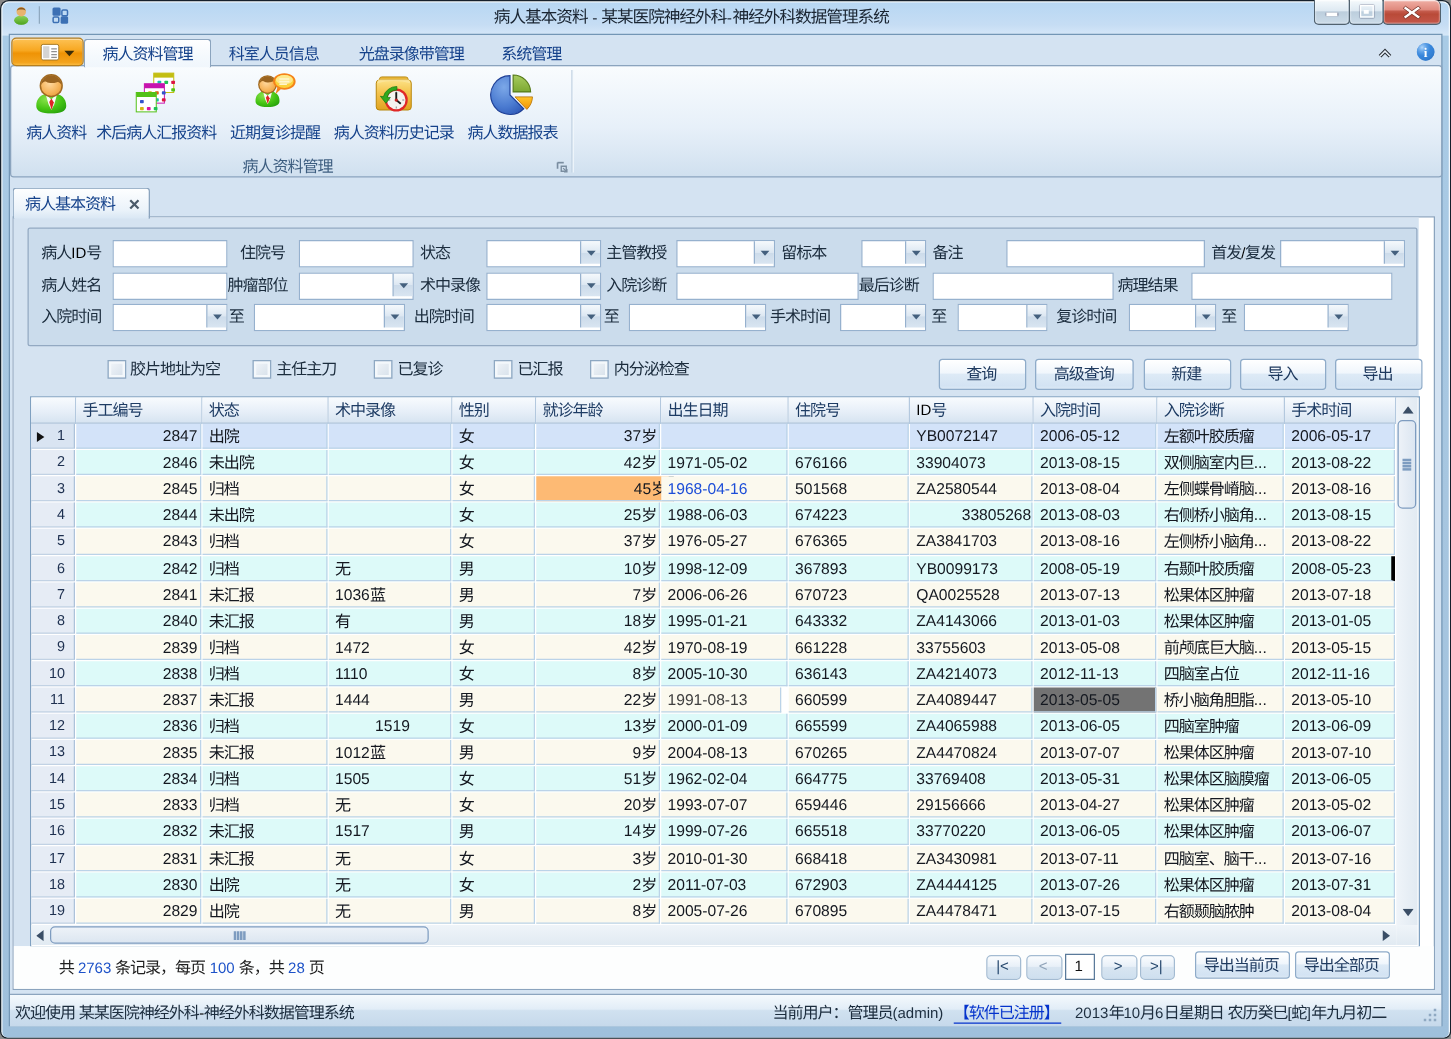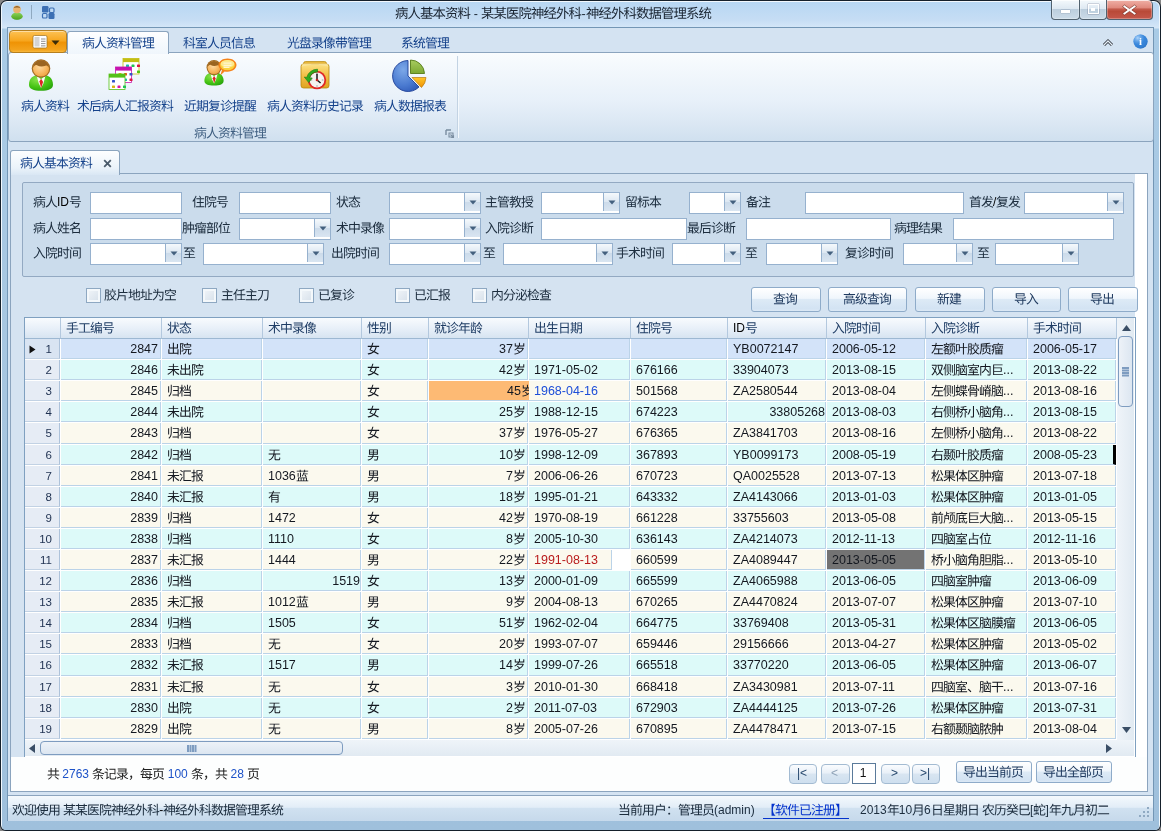--- a/index.html
+++ b/index.html
@@ -943,21 +943,21 @@
           <use href="#u25" x="100"></use>
           <use href="#u157" x="200"></use>
         </svg></div>
       <div style="left:238px;top:0;width:98px;height:20px;background:#DDFAF9;border-right:1px solid #BBD3E8;border-bottom:1px solid #BBD3E8;font-size:12.5px;color:#141820;line-height:20px;text-align:left;padding-left:5px;box-sizing:border-box;white-space:nowrap;overflow:hidden"></div>
       <div style="left:337px;top:0;width:66px;height:20px;background:#DDFAF9;border-right:1px solid #BBD3E8;border-bottom:1px solid #BBD3E8;font-size:12.5px;color:#141820;line-height:20px;text-align:left;padding-left:5px;box-sizing:border-box;white-space:nowrap;overflow:hidden"><svg class="k" width="12" height="12" style="vertical-align:-1.56px" viewBox="0 -88 100 100" fill="#141820">
           <use href="#u52" x="0"></use>
         </svg></div>
       <div style="left:404px;top:0;width:99px;height:20px;background:#DDFAF9;border-right:1px solid #BBD3E8;border-bottom:1px solid #BBD3E8;font-size:12.5px;color:#141820;line-height:20px;text-align:right;padding-right:2px;box-sizing:border-box;white-space:nowrap;overflow:hidden">25<svg class="k" width="12" height="12" style="vertical-align:-1.56px" viewBox="0 -88 100 100" fill="#141820">
           <use href="#u58" x="0"></use>
         </svg></div>
-      <div style="left:504px;top:0;width:101px;height:20px;background:#DDFAF9;border-right:1px solid #BBD3E8;border-bottom:1px solid #BBD3E8;font-size:12.5px;color:#141820;line-height:20px;text-align:left;padding-left:5px;box-sizing:border-box;white-space:nowrap;overflow:hidden">1988-12-15</div>
+      <div style="left:504px;top:0;width:101px;height:20px;background:#DDFAF9;border-right:1px solid #BBD3E8;border-bottom:1px solid #BBD3E8;font-size:12.5px;color:#141820;line-height:20px;text-align:left;padding-left:5px;box-sizing:border-box;white-space:nowrap;overflow:hidden">1988-06-03</div>
       <div style="left:606px;top:0;width:96px;height:20px;background:#DDFAF9;border-right:1px solid #BBD3E8;border-bottom:1px solid #BBD3E8;font-size:12.5px;color:#141820;line-height:20px;text-align:left;padding-left:5px;box-sizing:border-box;white-space:nowrap;overflow:hidden">674223</div>
       <div style="left:703px;top:0;width:98px;height:20px;background:#DDFAF9;border-right:1px solid #BBD3E8;border-bottom:1px solid #BBD3E8;font-size:12.5px;color:#141820;line-height:20px;text-align:right;padding-left:5px;box-sizing:border-box;white-space:nowrap;overflow:hidden">33805268</div>
       <div style="left:802px;top:0;width:98px;height:20px;background:#DDFAF9;border-right:1px solid #BBD3E8;border-bottom:1px solid #BBD3E8;font-size:12.5px;color:#141820;line-height:20px;text-align:left;padding-left:5px;box-sizing:border-box;white-space:nowrap;overflow:hidden">2013-08-03</div>
       <div style="left:901px;top:0;width:101px;height:20px;background:#DDFAF9;border-right:1px solid #BBD3E8;border-bottom:1px solid #BBD3E8;font-size:12.5px;color:#141820;line-height:20px;text-align:left;padding-left:5px;box-sizing:border-box;white-space:nowrap;overflow:hidden"><svg class="k" width="72" height="12" style="vertical-align:-1.56px" viewBox="0 -88 600 100" fill="#141820">
           <use href="#u38" x="0"></use>
           <use href="#u15" x="100"></use>
           <use href="#u105" x="200"></use>
           <use href="#u56" x="300"></use>
           <use href="#u137" x="400"></use>
           <use href="#u145" x="500"></use>
@@ -1147,42 +1147,42 @@
           <use href="#u109" x="100"></use>
           <use href="#u78" x="200"></use>
         </svg></div>
       <div style="left:238px;top:0;width:98px;height:20px;background:#FBF9EE;border-right:1px solid #BBD3E8;border-bottom:1px solid #BBD3E8;font-size:12.5px;color:#141820;line-height:20px;text-align:left;padding-left:5px;box-sizing:border-box;white-space:nowrap;overflow:hidden">1444</div>
       <div style="left:337px;top:0;width:66px;height:20px;background:#FBF9EE;border-right:1px solid #BBD3E8;border-bottom:1px solid #BBD3E8;font-size:12.5px;color:#141820;line-height:20px;text-align:left;padding-left:5px;box-sizing:border-box;white-space:nowrap;overflow:hidden"><svg class="k" width="12" height="12" style="vertical-align:-1.56px" viewBox="0 -88 100 100" fill="#141820">
           <use href="#u117" x="0"></use>
         </svg></div>
       <div style="left:404px;top:0;width:99px;height:20px;background:#FBF9EE;border-right:1px solid #BBD3E8;border-bottom:1px solid #BBD3E8;font-size:12.5px;color:#141820;line-height:20px;text-align:right;padding-right:2px;box-sizing:border-box;white-space:nowrap;overflow:hidden">22<svg class="k" width="12" height="12" style="vertical-align:-1.56px" viewBox="0 -88 100 100" fill="#141820">
           <use href="#u58" x="0"></use>
         </svg></div>
-      <div style="left:504px;top:0;width:83px;height:20px;background:#FBF9EE;border-right:1px solid #BBD3E8;border-bottom:1px solid #BBD3E8;font-size:12.5px;color:#b91c1c;line-height:20px;text-align:left;padding-left:5px;box-sizing:border-box;white-space:nowrap;overflow:hidden">1991-08-13</div>
+      <div style="left:504px;top:0;width:96px;height:20px;background:#FBF9EE;border-right:1px solid #BBD3E8;border-bottom:1px solid #BBD3E8;font-size:12.5px;color:#404040;line-height:20px;text-align:left;padding-left:5px;box-sizing:border-box;white-space:nowrap;overflow:hidden">1991-08-13</div>
       <div style="left:606px;top:0;width:96px;height:20px;background:#FBF9EE;border-right:1px solid #BBD3E8;border-bottom:1px solid #BBD3E8;font-size:12.5px;color:#141820;line-height:20px;text-align:left;padding-left:5px;box-sizing:border-box;white-space:nowrap;overflow:hidden">660599</div>
       <div style="left:703px;top:0;width:98px;height:20px;background:#FBF9EE;border-right:1px solid #BBD3E8;border-bottom:1px solid #BBD3E8;font-size:12.5px;color:#141820;line-height:20px;text-align:left;padding-left:5px;box-sizing:border-box;white-space:nowrap;overflow:hidden">ZA4089447</div>
       <div style="left:802px;top:0;width:98px;height:20px;background:#737373;border-right:1px solid #BBD3E8;border-bottom:1px solid #BBD3E8;font-size:12.5px;color:#141820;line-height:20px;text-align:left;padding-left:5px;box-sizing:border-box;white-space:nowrap;overflow:hidden">2013-05-05</div>
       <div style="left:901px;top:0;width:101px;height:20px;background:#FBF9EE;border-right:1px solid #BBD3E8;border-bottom:1px solid #BBD3E8;font-size:12.5px;color:#141820;line-height:20px;text-align:left;padding-left:5px;box-sizing:border-box;white-space:nowrap;overflow:hidden"><svg class="k" width="72" height="12" style="vertical-align:-1.56px" viewBox="0 -88 600 100" fill="#141820">
           <use href="#u105" x="0"></use>
           <use href="#u56" x="100"></use>
           <use href="#u137" x="200"></use>
           <use href="#u145" x="300"></use>
           <use href="#u134" x="400"></use>
           <use href="#u136" x="500"></use>
         </svg>...</div>
       <div style="left:1003px;top:0;width:88px;height:20px;background:#FBF9EE;border-right:1px solid #BBD3E8;border-bottom:1px solid #BBD3E8;font-size:12.5px;color:#141820;line-height:20px;text-align:left;padding-left:5px;box-sizing:border-box;white-space:nowrap;overflow:hidden">2013-05-10</div>
     </div>
     <div style="left:0;top:232px;width:1095px;height:21px">
       <div style="left:0;top:0;width:35px;height:20px;background:#E6ECF5;border-right:1px solid #ADC2DA;border-bottom:1px solid #C2D2E4;font-size:11.5px;color:#1E3050;line-height:20px;padding-right:7px;box-sizing:border-box;text-align:right">12</div>
       <div style="left:36px;top:0;width:100px;height:20px;background:#DDFAF9;border-right:1px solid #BBD3E8;border-bottom:1px solid #BBD3E8;font-size:12.5px;color:#141820;line-height:20px;text-align:right;padding-right:2px;box-sizing:border-box;white-space:nowrap;overflow:hidden">2836</div>
       <div style="left:137px;top:0;width:100px;height:20px;background:#DDFAF9;border-right:1px solid #BBD3E8;border-bottom:1px solid #BBD3E8;font-size:12.5px;color:#141820;line-height:20px;text-align:left;padding-left:5px;box-sizing:border-box;white-space:nowrap;overflow:hidden"><svg class="k" width="24" height="12" style="vertical-align:-1.56px" viewBox="0 -88 200 100" fill="#141820">
           <use href="#u70" x="0"></use>
           <use href="#u104" x="100"></use>
         </svg></div>
-      <div style="left:238px;top:0;width:98px;height:20px;background:#DDFAF9;border-right:1px solid #BBD3E8;border-bottom:1px solid #BBD3E8;font-size:12.5px;color:#141820;line-height:20px;text-align:right;padding-left:5px;box-sizing:border-box;white-space:nowrap;overflow:hidden">1519</div>
+      <div style="left:238px;top:0;width:98px;height:20px;background:#DDFAF9;border-right:1px solid #BBD3E8;border-bottom:1px solid #BBD3E8;font-size:12.5px;color:#141820;line-height:20px;text-align:center;padding-left:5px;box-sizing:border-box;white-space:nowrap;overflow:hidden">1519</div>
       <div style="left:337px;top:0;width:66px;height:20px;background:#DDFAF9;border-right:1px solid #BBD3E8;border-bottom:1px solid #BBD3E8;font-size:12.5px;color:#141820;line-height:20px;text-align:left;padding-left:5px;box-sizing:border-box;white-space:nowrap;overflow:hidden"><svg class="k" width="12" height="12" style="vertical-align:-1.56px" viewBox="0 -88 100 100" fill="#141820">
           <use href="#u52" x="0"></use>
         </svg></div>
       <div style="left:404px;top:0;width:99px;height:20px;background:#DDFAF9;border-right:1px solid #BBD3E8;border-bottom:1px solid #BBD3E8;font-size:12.5px;color:#141820;line-height:20px;text-align:right;padding-right:2px;box-sizing:border-box;white-space:nowrap;overflow:hidden">13<svg class="k" width="12" height="12" style="vertical-align:-1.56px" viewBox="0 -88 100 100" fill="#141820">
           <use href="#u58" x="0"></use>
         </svg></div>
       <div style="left:504px;top:0;width:101px;height:20px;background:#DDFAF9;border-right:1px solid #BBD3E8;border-bottom:1px solid #BBD3E8;font-size:12.5px;color:#141820;line-height:20px;text-align:left;padding-left:5px;box-sizing:border-box;white-space:nowrap;overflow:hidden">2000-01-09</div>
       <div style="left:606px;top:0;width:96px;height:20px;background:#DDFAF9;border-right:1px solid #BBD3E8;border-bottom:1px solid #BBD3E8;font-size:12.5px;color:#141820;line-height:20px;text-align:left;padding-left:5px;box-sizing:border-box;white-space:nowrap;overflow:hidden">665599</div>
       <div style="left:703px;top:0;width:98px;height:20px;background:#DDFAF9;border-right:1px solid #BBD3E8;border-bottom:1px solid #BBD3E8;font-size:12.5px;color:#141820;line-height:20px;text-align:left;padding-left:5px;box-sizing:border-box;white-space:nowrap;overflow:hidden">ZA4065988</div>
       <div style="left:802px;top:0;width:98px;height:20px;background:#DDFAF9;border-right:1px solid #BBD3E8;border-bottom:1px solid #BBD3E8;font-size:12.5px;color:#141820;line-height:20px;text-align:left;padding-left:5px;box-sizing:border-box;white-space:nowrap;overflow:hidden">2013-06-05</div>

